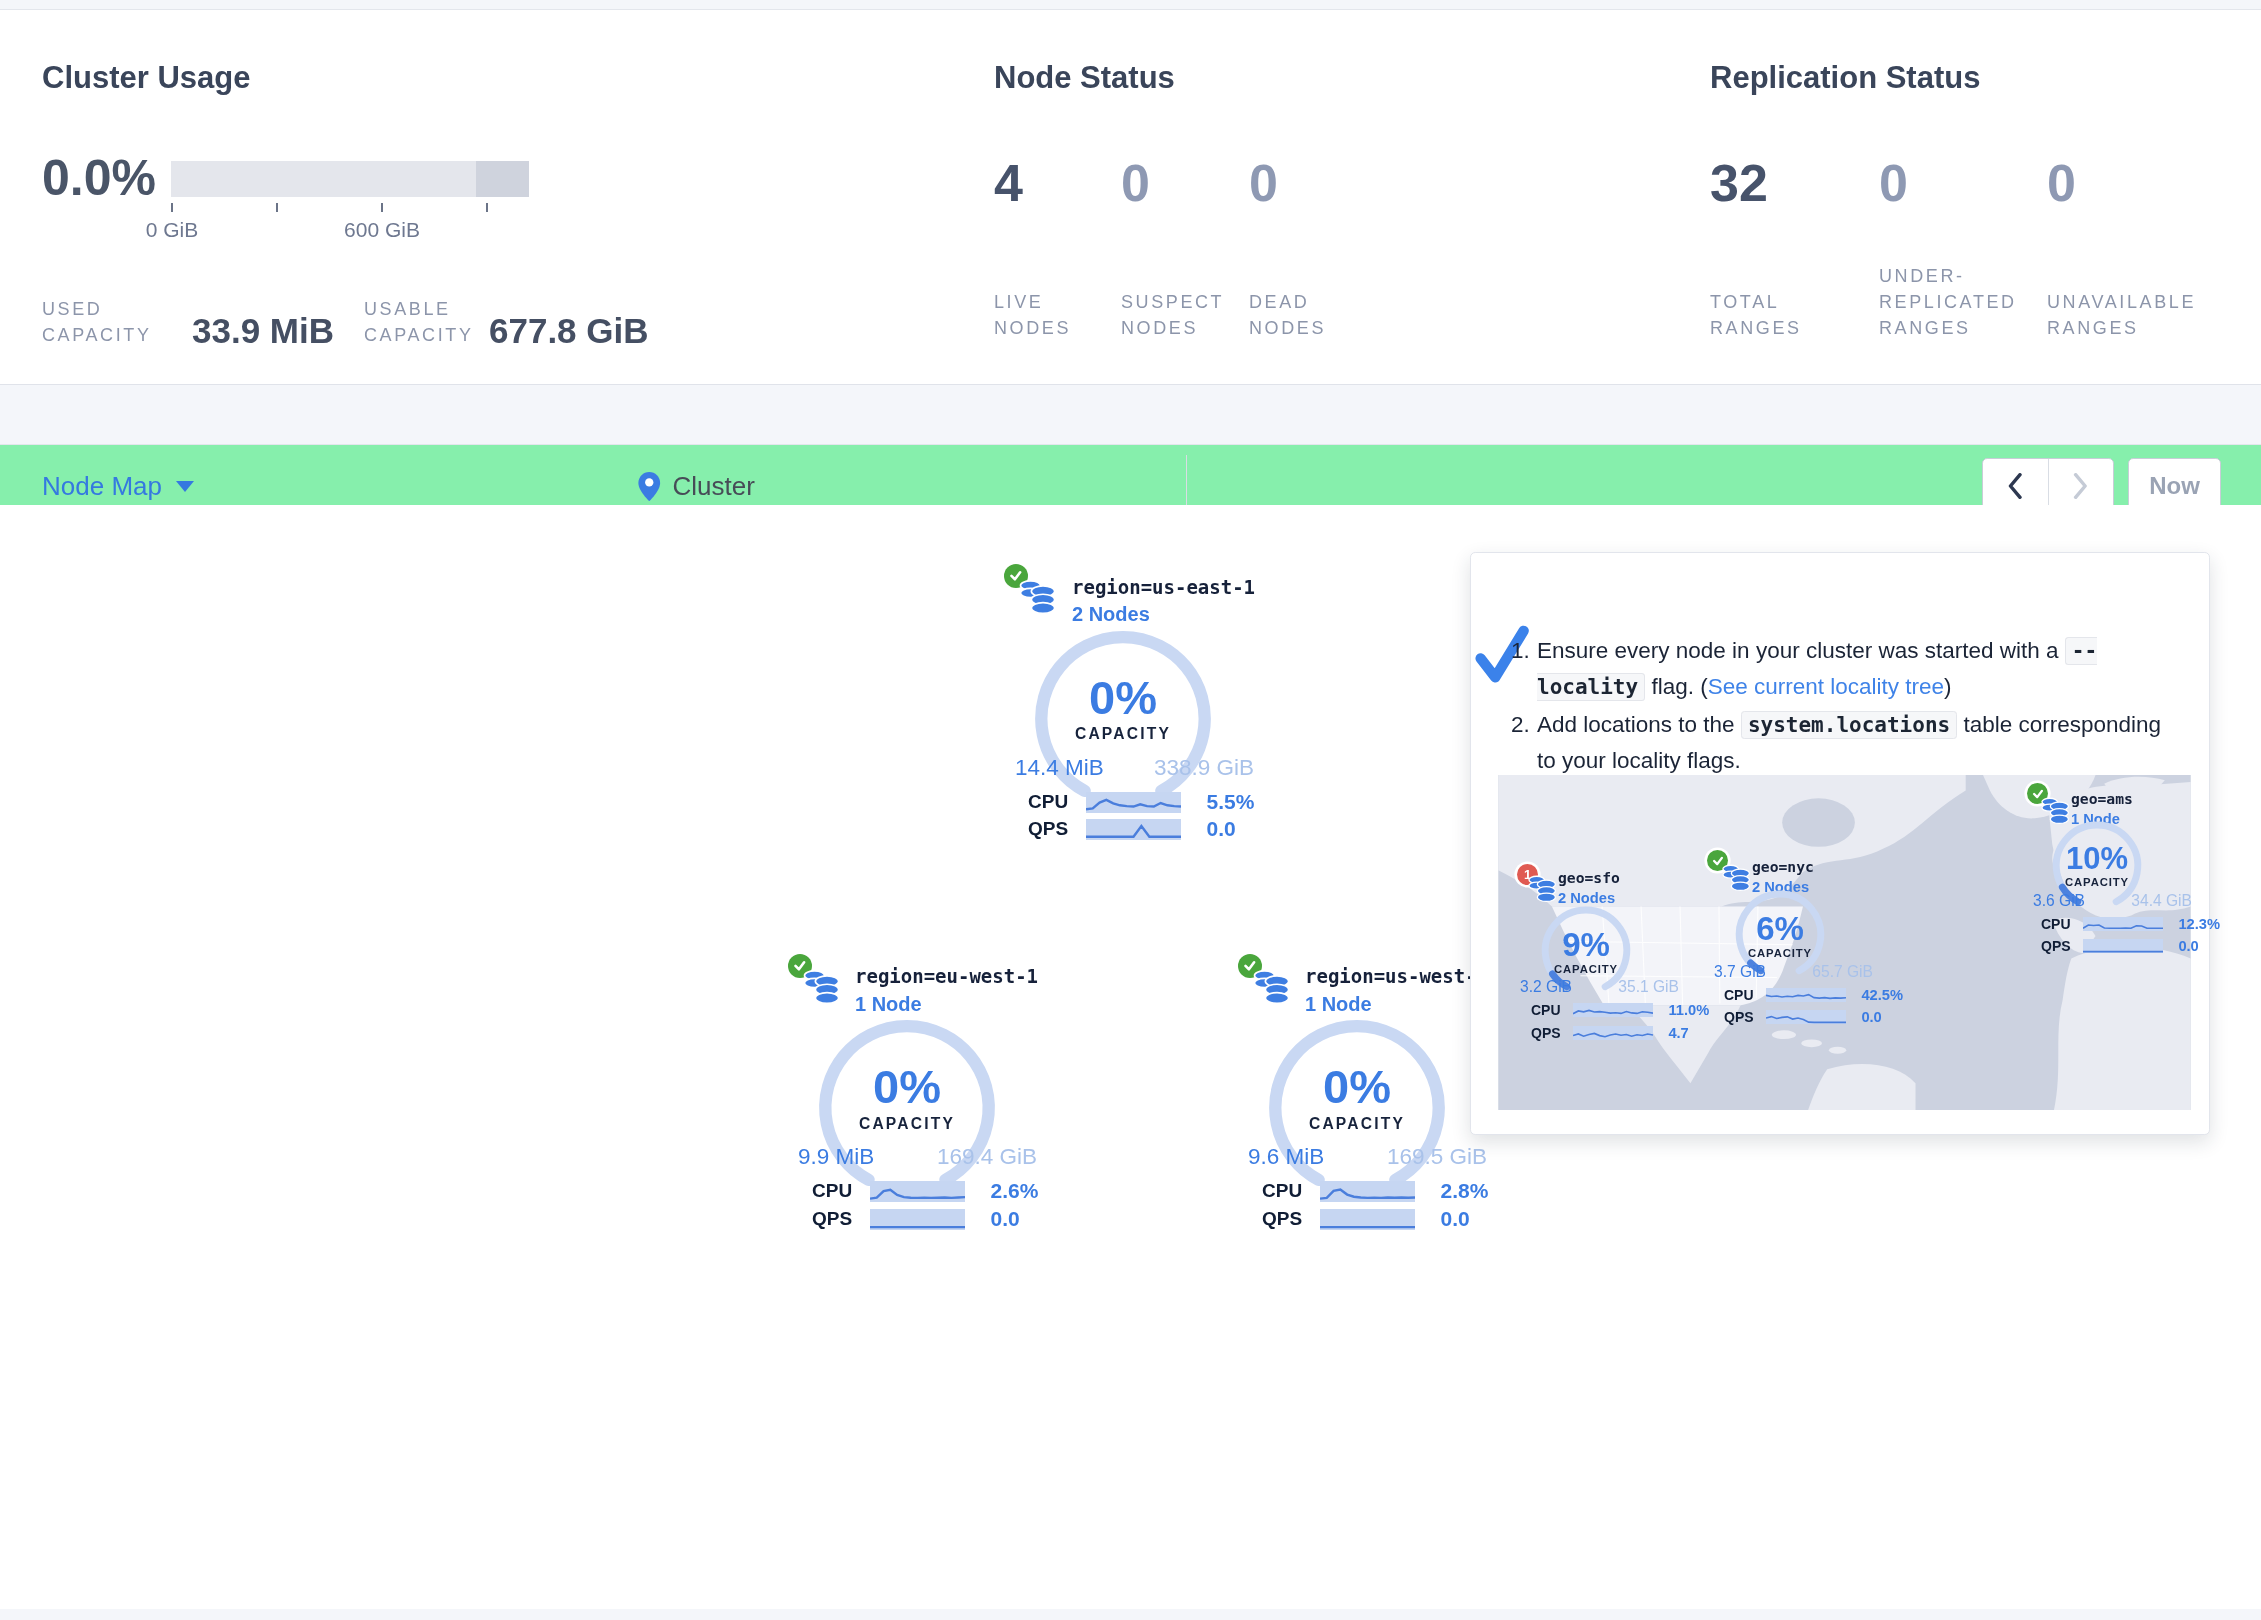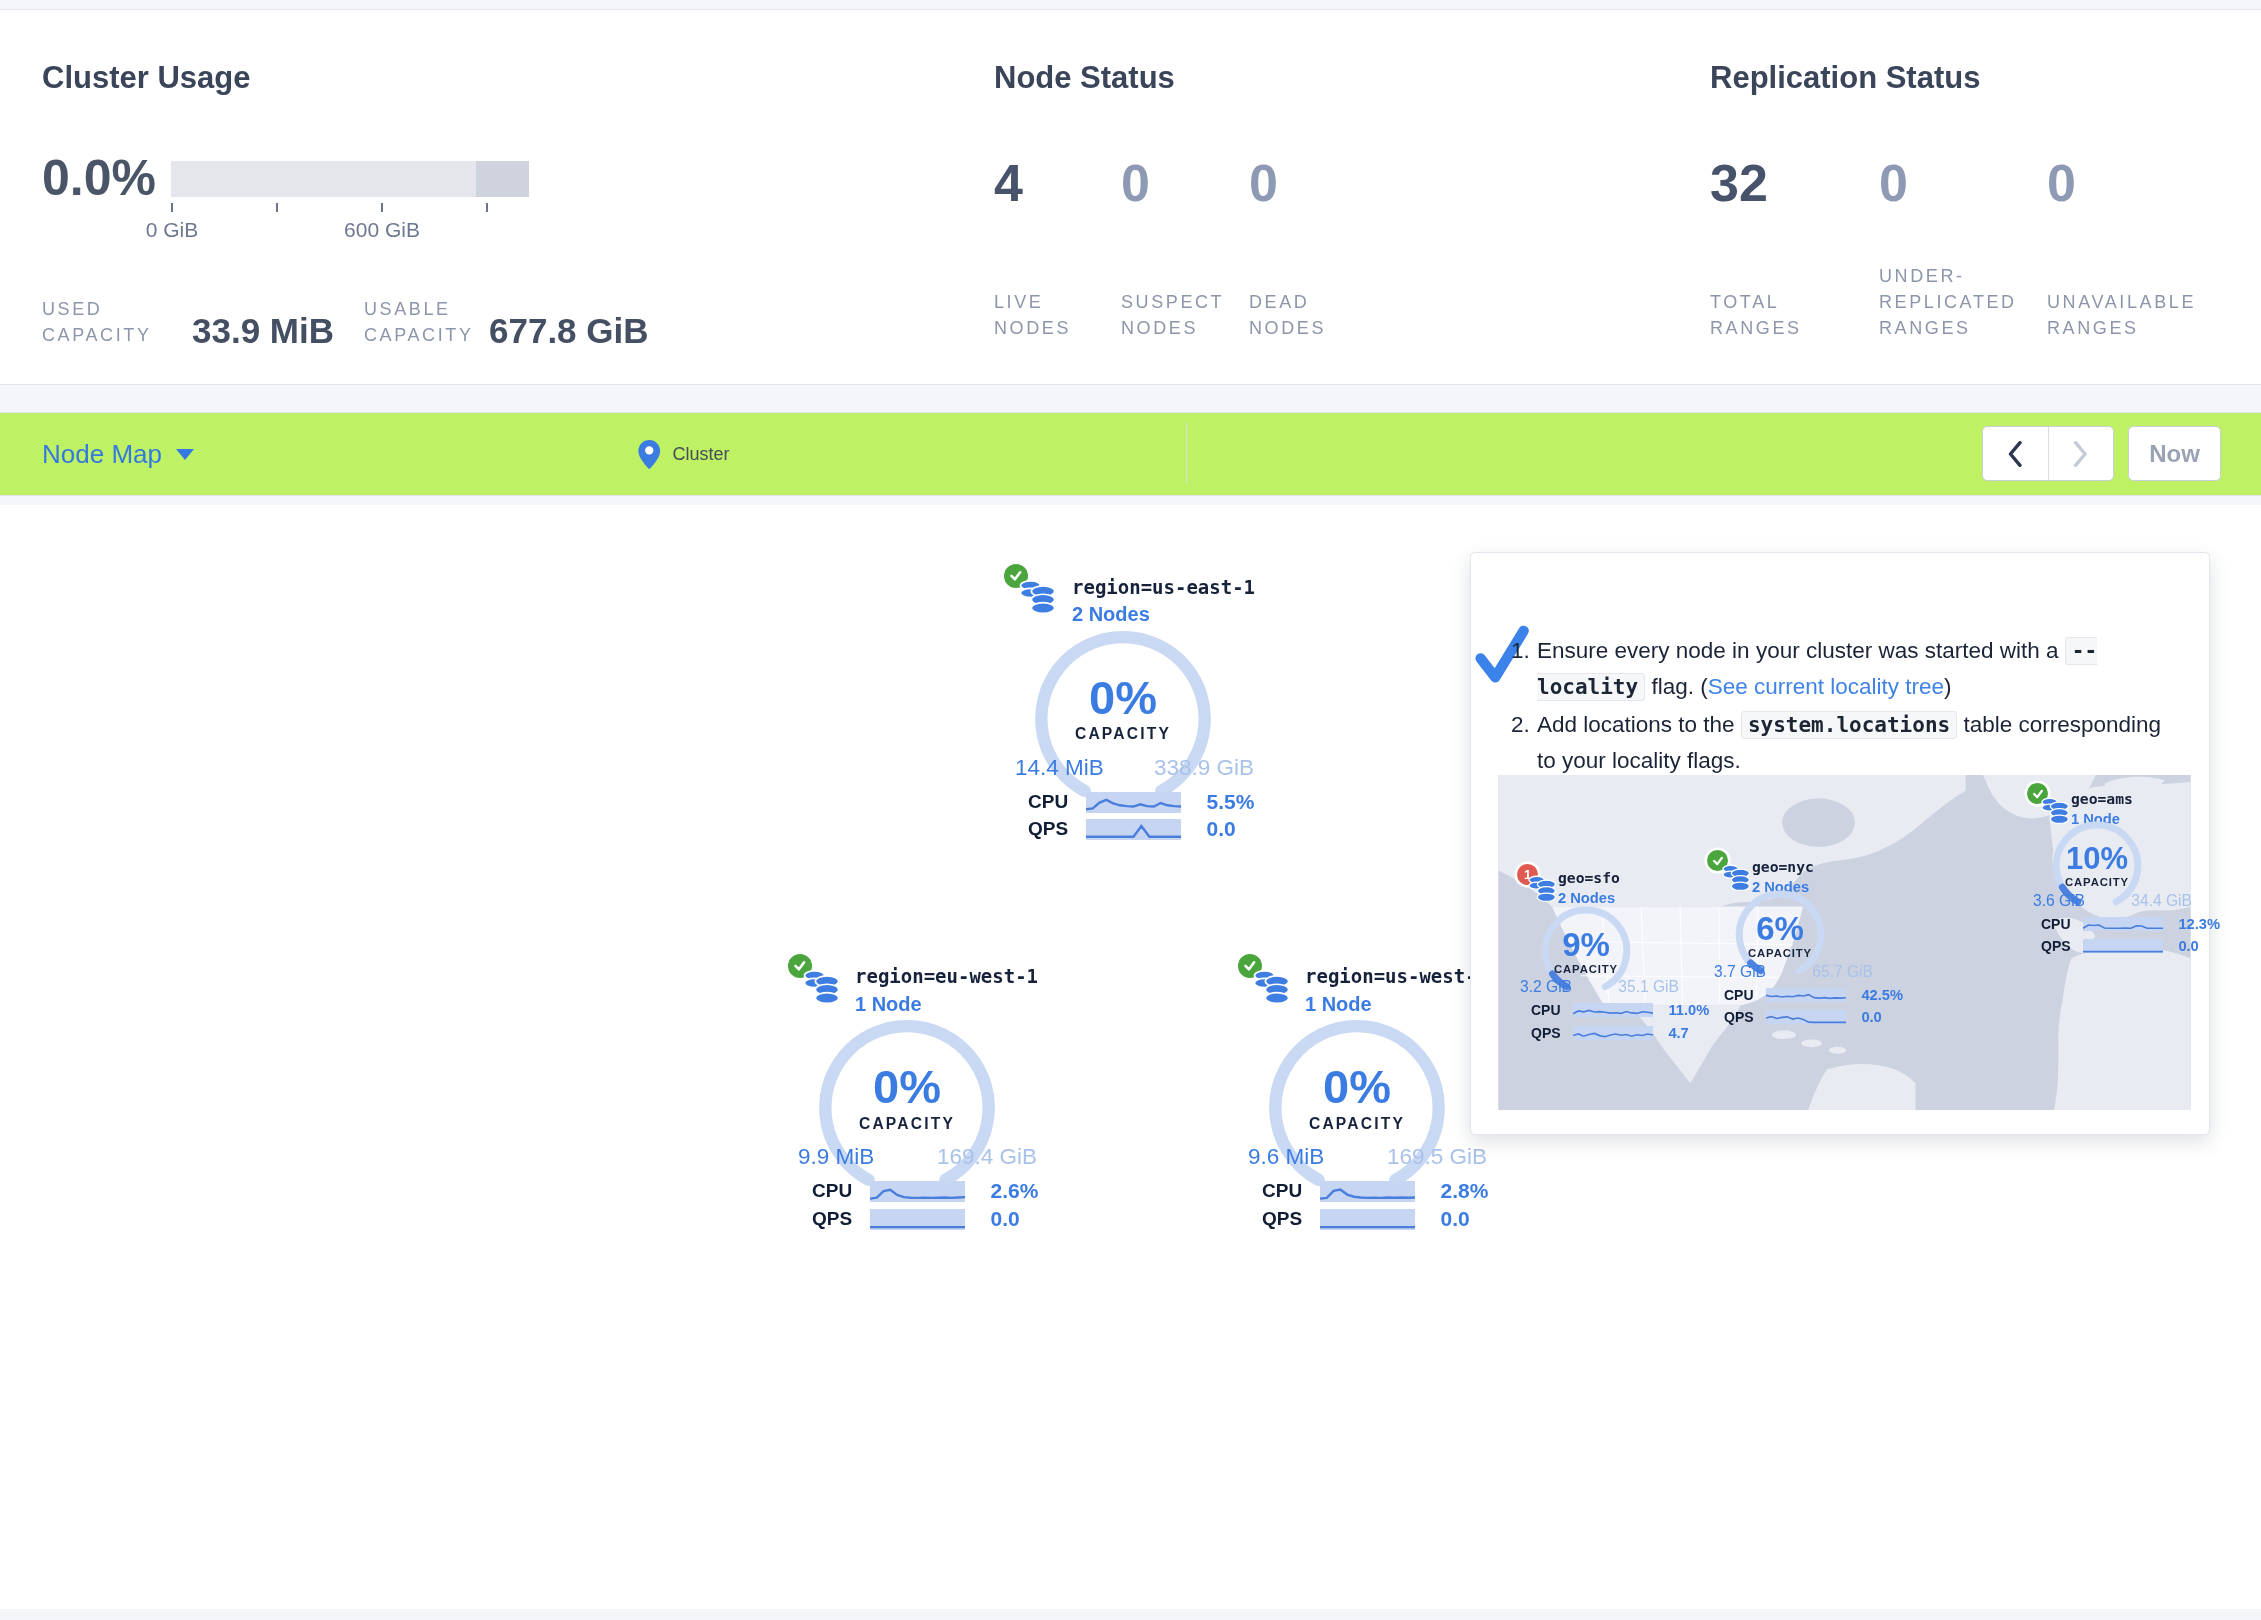--- a/index.html
+++ b/index.html
@@ -19,28 +19,28 @@
   .kv-label{position:absolute;font-size:18px;line-height:26px;letter-spacing:2.6px;
             color:#8c95aa;white-space:pre-line;}
   .kv-value{position:absolute;font-size:35px;font-weight:700;color:#454f63;}
   .stat-cell{position:absolute;top:147px;height:184px;}
   .stat-num{position:absolute;top:0;font-size:52px;font-weight:700;line-height:1;color:#47536b;}
   .stat-num.muted{color:#8e99b3;}
   .stat-label{position:absolute;bottom:0;font-size:18px;line-height:26px;letter-spacing:2.6px;
               color:#8c95aa;white-space:pre-line;}
 
   
-  .toolbar{position:absolute;left:0;top:412px;width:2261px;height:82px;background:#bef264;
+  .toolbar{position:absolute;left:0;top:444px;width:2261px;height:82px;background:#86efac;
            border-top:0.9px solid #e3e6ec;border-bottom:0.9px solid #e0e3ea;}
   .view-select{position:absolute;left:42px;top:0;height:82px;display:flex;align-items:center;
                gap:14px;color:#3579e0;font-size:26px;cursor:pointer;}
   .caret-down{width:0;height:0;border-left:9.5px solid transparent;border-right:9.5px solid transparent;
               border-top:11.3px solid #3579e0;}
   .breadcrumb{position:absolute;left:638px;top:0;height:82px;display:flex;align-items:center;gap:12px;
-              font-size:18px;color:#474c57;}
+              font-size:26px;color:#474c57;}
   .tb-divider{position:absolute;left:1186px;top:10.4px;height:61px;width:0.9px;background:#d9dde4;}
   .time-box{position:absolute;left:1219px;top:13px;width:736px;height:55px;border:1.7px solid #c8cdd7;
             border-radius:5.2px;box-sizing:border-box;display:flex;align-items:center;background:#fff;}
   .time-badge{margin-left:14px;background:#dfe3ec;border-radius:7px;padding:7px 10.4px;
               font-size:21px;font-weight:700;color:#2d3850;}
   .time-label{margin-left:24px;font-size:24px;font-weight:600;color:#242d40;flex:1;}
   .time-chevron{margin-right:22.5px;}
   .arrow-group{position:absolute;left:1982px;top:13px;width:132px;height:55px;border:1.7px solid #c8cdd7;
                border-radius:5.2px;box-sizing:border-box;display:flex;background:#fff;}
   .arrow-cell{flex:1;display:flex;align-items:center;justify-content:center;cursor:pointer;}

